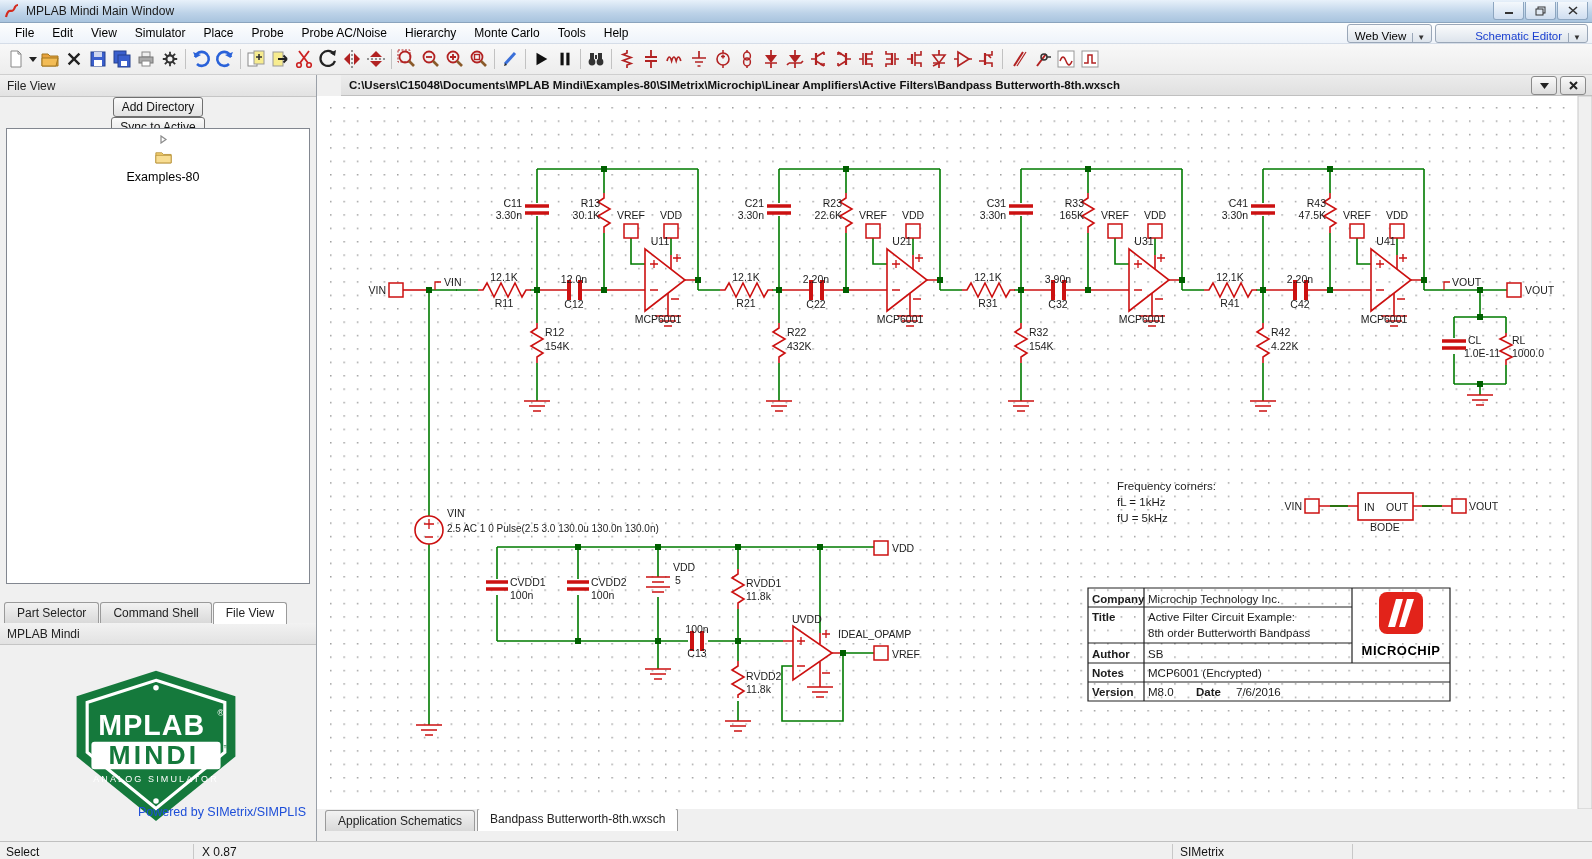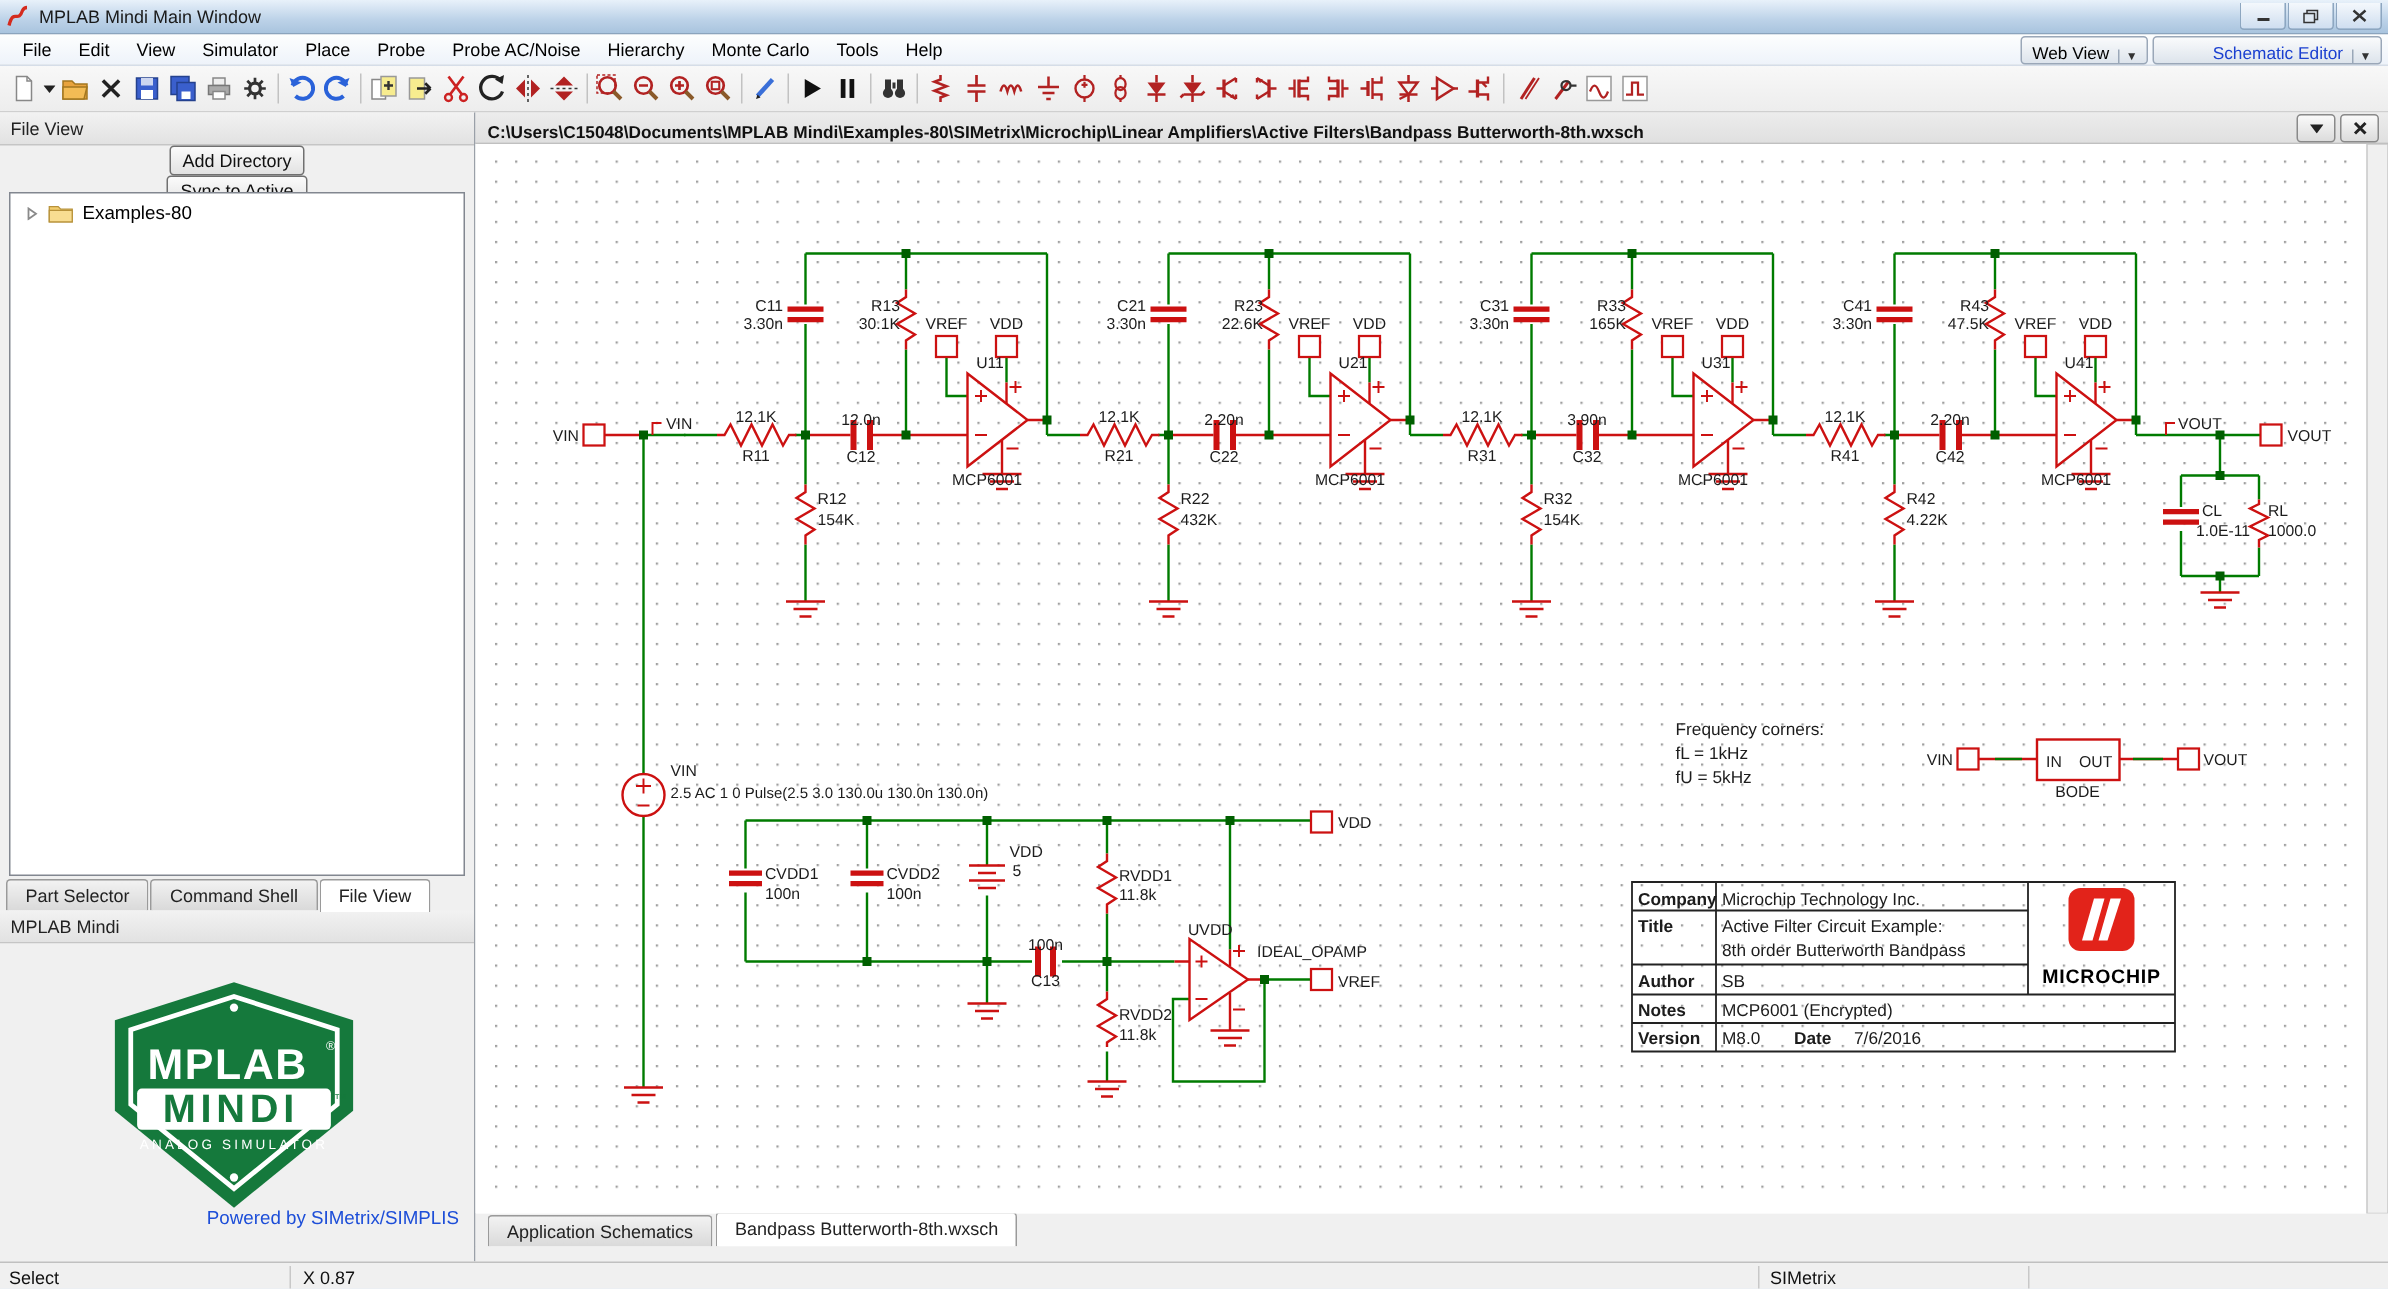--- a/index.html
+++ b/index.html
@@ -28,31 +28,31 @@
   .tbsep{width:1px;height:20px;background:#c2c2c2;margin:0 3px;}
   
   .main{display:flex;height:766px;}
   .left-panel{width:316px;background:#f0f0f0;border-right:1px solid #9aa0a8;display:flex;flex-direction:column;}
   .panel-header{height:21px;background:linear-gradient(#f2f2f2,#e2e2e2);border-bottom:1px solid #c5c5c5;
     font-size:12px;display:flex;align-items:center;padding-left:7px;color:#222;}
   .fv-buttons{height:31px;display:flex;align-items:center;padding:0 6px;justify-content:space-between;flex-direction:column;}
   .btn{border:1px solid #707070;border-radius:3px;background:linear-gradient(#fbfbfb,#e2e2e2);
     font-size:12px;padding:2px 8px;color:#111;}
   .fv-tree{height:448px;background:#fff;border:1px solid #828790;margin:0 6px;padding-top:6px;font-size:12.5px;}
-  .tree-item{display:flex;align-items:center;gap:6px;padding-left:10px;}
-  .left-tabs{height:23px;display:flex;align-items:flex-end;padding-left:4px;gap:1px;}
+  .tree-item{display:flex;align-items:center;gap:6px;padding-left:10px;flex-direction:column;}
+  .left-tabs{height:39px;display:flex;align-items:flex-end;padding-left:4px;gap:1px;}
   .ltab{border:1px solid #9a9a9a;border-bottom:none;border-radius:3px 3px 0 0;font-size:12px;
     padding:3px 12px;background:linear-gradient(#f2f2f2,#d9d9d9);color:#222;}
   .ltab.active{background:#fff;position:relative;top:1px;padding-bottom:4px;}
   .mindi-logo-area{flex:1;position:relative;background:#f0f0f0;}
   .powered{position:absolute;right:10px;bottom:22px;font-size:12.5px;color:#1d4ed8;}
   
   .right-area{flex:1;display:flex;flex-direction:column;position:relative;}
   .path-bar{height:21px;background:linear-gradient(#ececec,#e0e0e0);border-bottom:1px solid #c0c0c0;
-    display:flex;align-items:flex-end;font-size:11.5px;font-weight:bold;color:#111;padding-left:8px;position:relative;}
+    display:flex;align-items:center;font-size:11.5px;font-weight:bold;color:#111;padding-left:8px;position:relative;margin-left:24px;}
   .pb-btns{position:absolute;right:6px;top:1px;display:flex;gap:3px;}
   .pb-btn{width:24px;height:17px;border:1px solid #8a8a8a;border-radius:3px;
     background:linear-gradient(#fafafa,#dcdcdc);display:flex;align-items:center;justify-content:center;}
   .canvas-wrap{height:713px;background:#fff;position:relative;}
   .doc-tabs{height:22px;display:flex;align-items:flex-end;padding-left:8px;gap:2px;background:#f0f0f0;}
   .dtab{border:1px solid #9a9a9a;border-bottom:none;border-radius:3px 3px 0 0;font-size:12px;
     padding:3px 12px;background:linear-gradient(#f2f2f2,#d9d9d9);color:#222;}
   .dtab.active{background:#fff;padding-bottom:5px;}
   .below-tabs{height:10px;background:#f0f0f0;}
   

